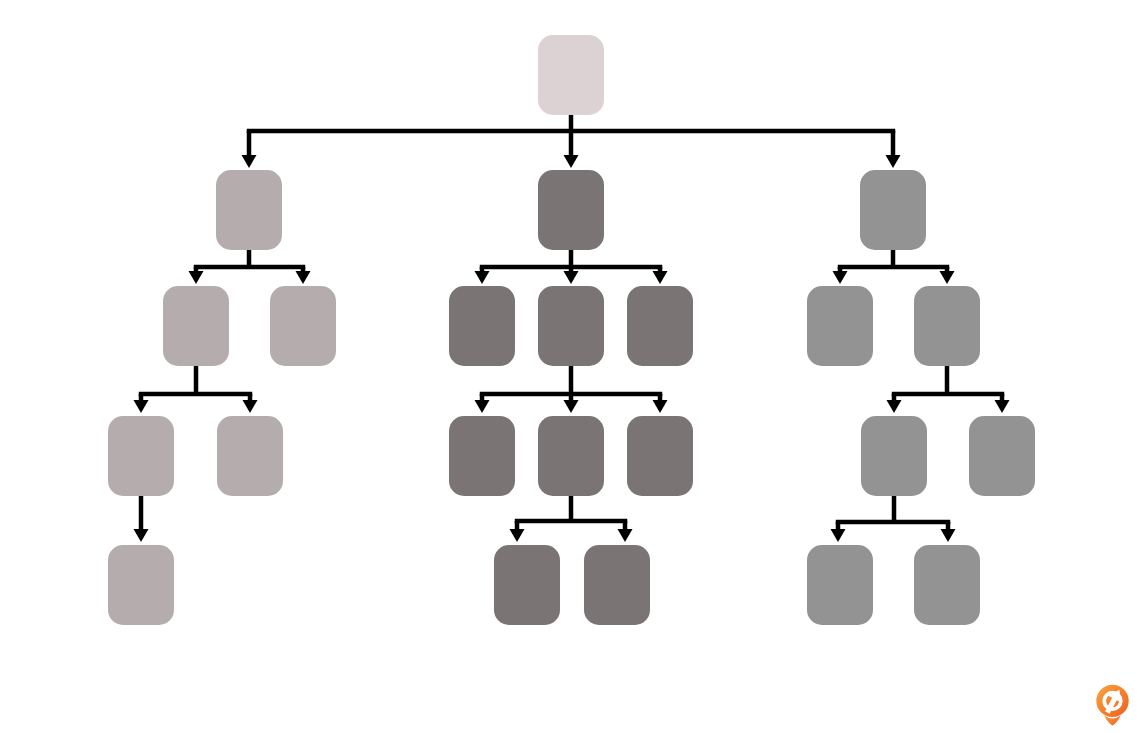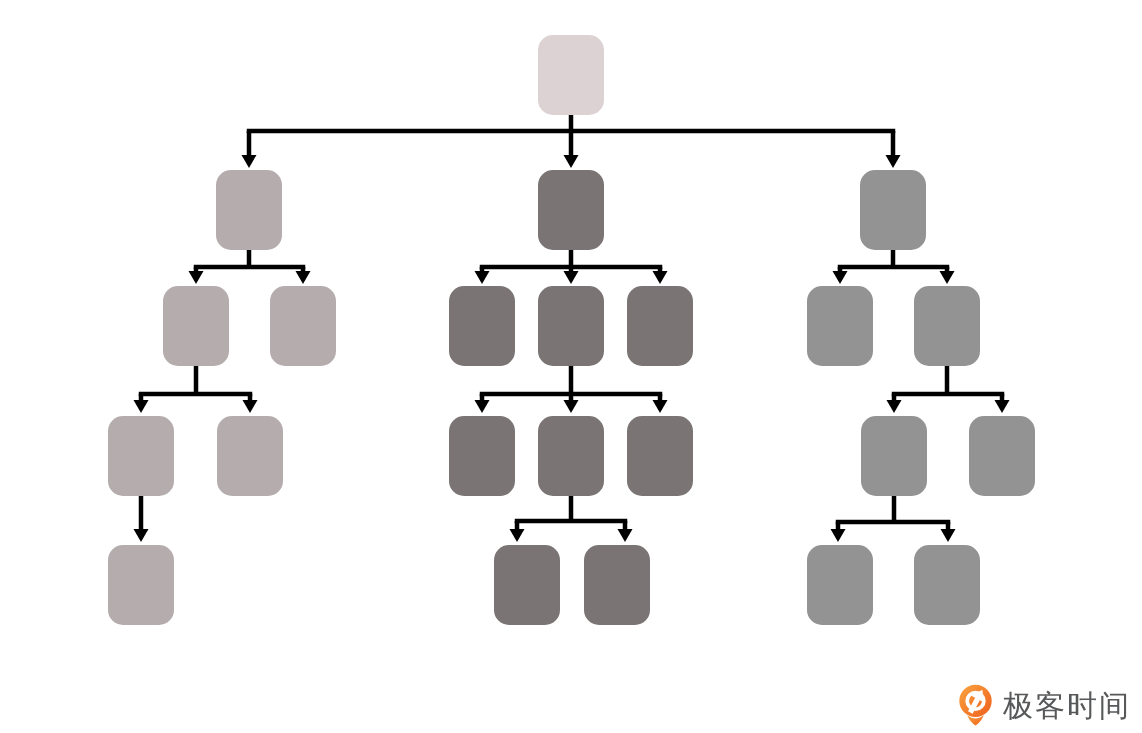--- a/index.html
+++ b/index.html
@@ -138,16 +138,15 @@
         </linearGradient>
       </defs>
       <circle cx="20" cy="19" r="17.5" fill="url(#lg-orange)"></circle>
       <path d="M 11 34.5 Q 20 41.5 29 34.5 Q 25.5 42.5 20 45.5 Q 14.5 42.5 11 34.5 Z" fill="url(#lg-orange)"></path>
       <circle cx="20" cy="19" r="9" fill="none" stroke-width="4" stroke="#ffffff"></circle>
       <g transform="rotate(28 20 21)" fill="#ffffff">
         <rect x="17.2" y="14" width="5.6" height="19"></rect>
         <polygon points="20,5 27.5,16.5 12.5,16.5"></polygon>
       </g>
     </svg>
-    <span class="logo-text" style="color: rgb(87, 88, 90);">极客时间</span>
   </div>
 
 </div>
 
 </body></html>

